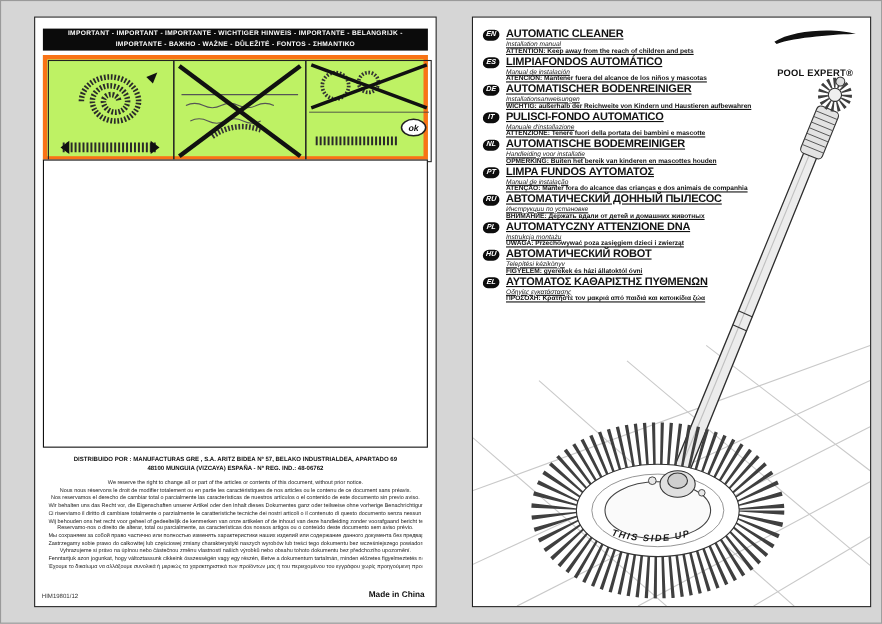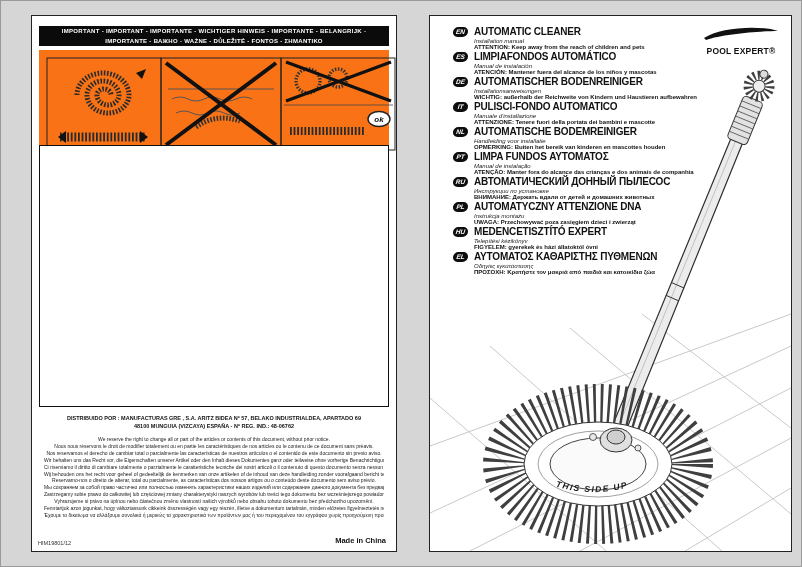--- a/index.html
+++ b/index.html
@@ -9,44 +9,44 @@
   .page { position:absolute; top:14px; height:537px; background:#fff; border:1px solid #222; }
   .page-left  { left:30px;  width:366px; }
   .page-right { left:428px; width:363px; }
 
   
   .banner { position:absolute; left:7px; right:7px; top:10px; height:20px;
             background:#0b0b0b; color:#fff; text-align:center;
             font-size:6px; font-weight:bold; line-height:9.5px; letter-spacing:.3px;
             padding-top:1px; white-space:nowrap; overflow:hidden; }
   .illus-box { position:absolute; left:7px; right:7px; top:34px; height:96px;
-               border:7px solid #f97316; background:#f97316; }
+               border:4px solid #f97316; background:#bef264; }
   .empty-box { position:absolute; left:7px; right:7px; top:129px; height:262px;
                border:1px solid #111; background:#fff; }
   .distributor { position:absolute; left:0; right:0; top:399px; text-align:center;
                  font-size:5.5px; font-weight:bold; line-height:7.5px; }
   .legal { position:absolute; left:12px; right:12px; top:420px; text-align:center; color:#222; }
   .legal div { font-size:5px; line-height:6.9px; white-space:nowrap; overflow:hidden; }
   .doc-code { position:absolute; left:6px; bottom:5px; font-size:5.5px; color:#333; }
   .made-in  { position:absolute; right:10px; bottom:6px; font-size:7.5px; font-weight:bold; }
 
   
   .cleaner-svg { position:absolute; inset:0; z-index:0; }
-  .lang-col { position:absolute; left:23px; top:11px; width:302px; z-index:2; }
+  .lang-col { position:absolute; left:9px; top:11px; width:302px; z-index:2;text-decoration:underline; }
   .lang-block { position:relative; height:25px; padding-left:21px; }
   .badge { position:absolute; left:0; top:0; width:15px; height:10px;
            background:#0d0d0d; color:#fff; border-radius:5px;
            font-size:6.5px; font-weight:bold; font-style:italic;
            text-align:center; line-height:10px; transform:skewX(-6deg); }
   .lang-title { font-size:10px; font-weight:bold; line-height:10.5px;
                 letter-spacing:-.2px; white-space:nowrap; }
   .lang-sub   { font-size:6px; font-style:italic; line-height:6.8px; color:#222; }
   .lang-att   { font-size:6px; font-weight:bold; line-height:6.8px; white-space:nowrap; }
   .logo { position:absolute; right:9px; top:9px; width:82px; text-align:center; z-index:2; }
-  .logo-text { font-size:8.5px; font-weight:bold; letter-spacing:.2px; margin-top:1px; }
+  .logo-text { font-size:8.5px; font-weight:bold; letter-spacing:.2px; margin-top:15px; }
 </style>
 </head>
 <body>
 
 <div class="canvas">
 
   <div class="page page-left">
 
     <div class="banner">
       <div>IMPORTANT - IMPORTANT - IMPORTANTE - WICHTIGER HINWEIS - IMPORTANTE - BELANGRIJK -</div>
@@ -221,21 +221,21 @@
       <div class="lang-block">
         <span class="badge">PL</span>
         <div class="lang-title">AUTOMATYCZNY ATTENZIONE DNA</div>
         <div class="lang-sub">Instrukcja montażu</div>
         <div class="lang-att">UWAGA: Przechowywać poza zasięgiem dzieci i zwierząt</div>
       </div>
 
 
       <div class="lang-block">
         <span class="badge">HU</span>
-        <div class="lang-title">MEDENCETISZTÍTÓ EXPERT</div>
+        <div class="lang-title">АВТОМАТИЧЕСКИЙ ROBOT</div>
         <div class="lang-sub">Telepítési kézikönyv</div>
         <div class="lang-att">FIGYELEM: gyerekek és házi állatoktól óvni</div>
       </div>
 
       <div class="lang-block">
         <span class="badge">EL</span>
         <div class="lang-title">ΑΥΤΟΜΑΤΟΣ ΚΑΘΑΡΙΣΤΗΣ ΠΥΘΜΕΝΩΝ</div>
         <div class="lang-sub">Οδηγίες εγκατάστασης</div>
         <div class="lang-att">ΠΡΟΣΟΧΗ: Κρατήστε τον μακριά από παιδιά και κατοικίδια ζώα</div>
       </div>

